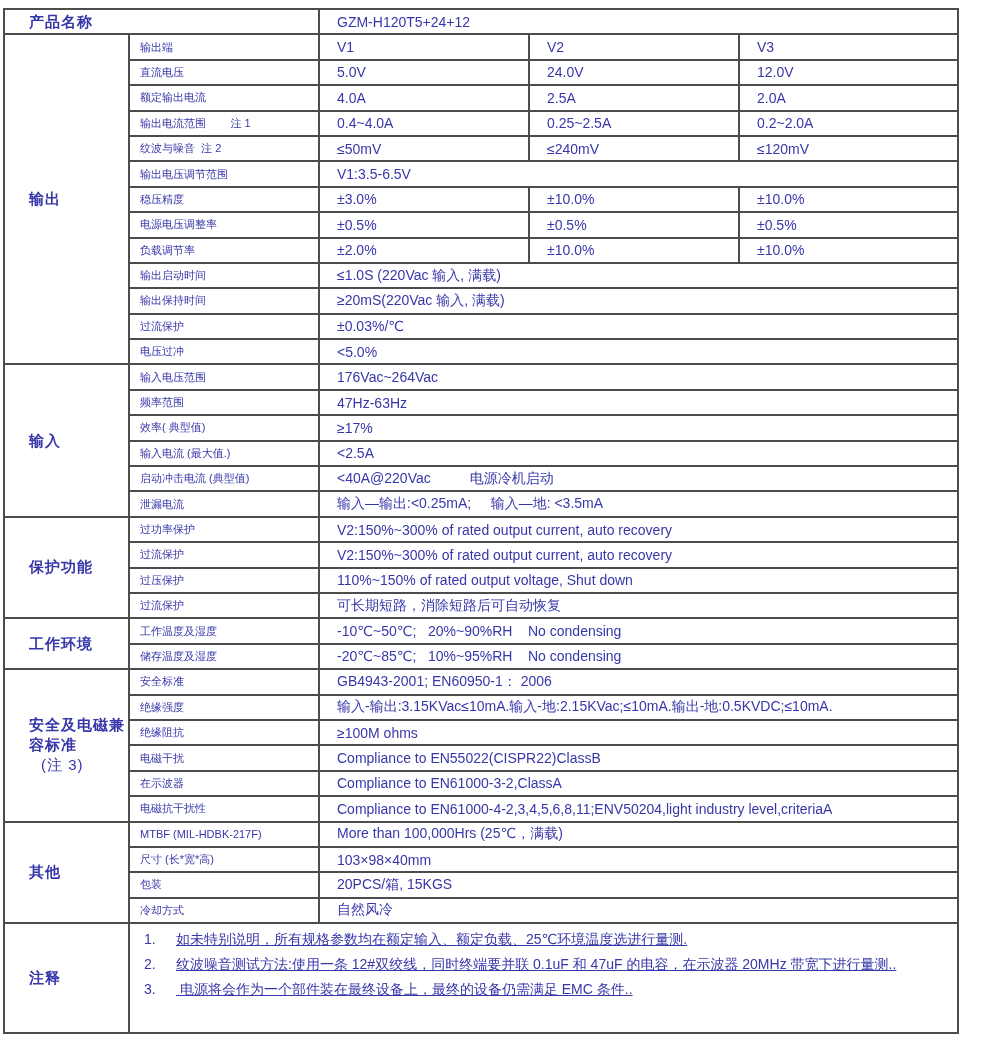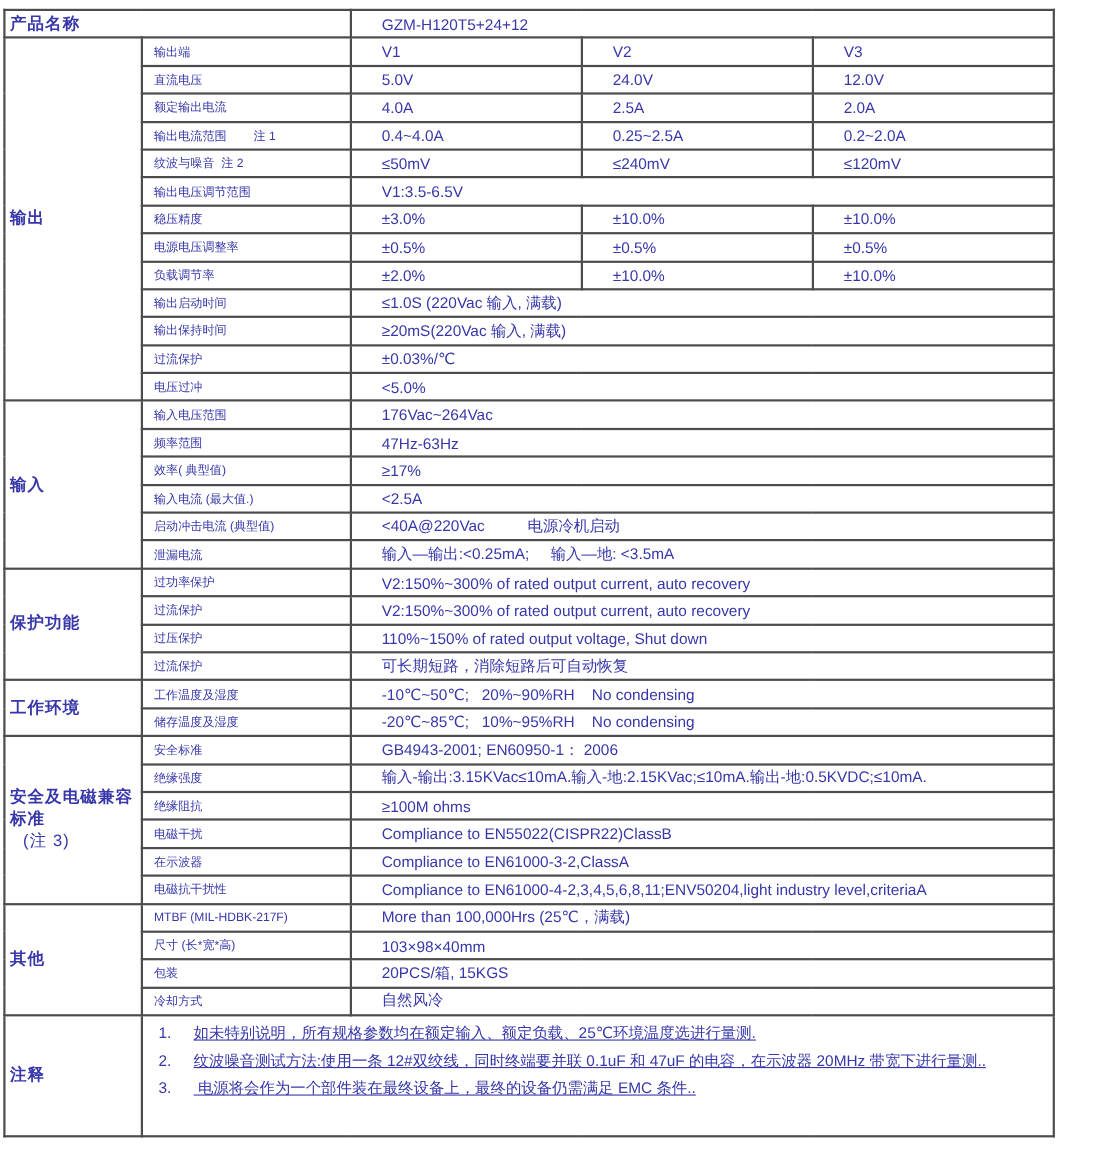--- a/index.html
+++ b/index.html
@@ -22,34 +22,34 @@
     border:2px solid var(--border);
     height:23.4px;
     color:var(--ink);
     vertical-align:middle;
     overflow:hidden;
     padding:0;
   }
   .cat{
     font-weight:bold;
     font-size:15px;
-    padding-left:4px;
+    padding-left:24px;
     letter-spacing:1px;
     line-height:1.35;
     margin-left:20px;
   }
   .cat .sub{padding-left:12px;font-weight:normal;}
   .param{
     font-size:11px;
     padding-left:10px;
     white-space:pre;
   }
   .val{
     font-size:14px;
-    padding-left:27px;
+    padding-left:17px;
     white-space:pre;
   }
   tr.notes-row td{height:105px;}
   .notes-cell{
     vertical-align:top;
     padding:3px 8px 0 14px;
   }
   .note-line{
     display:flex;
     line-height:25px;

